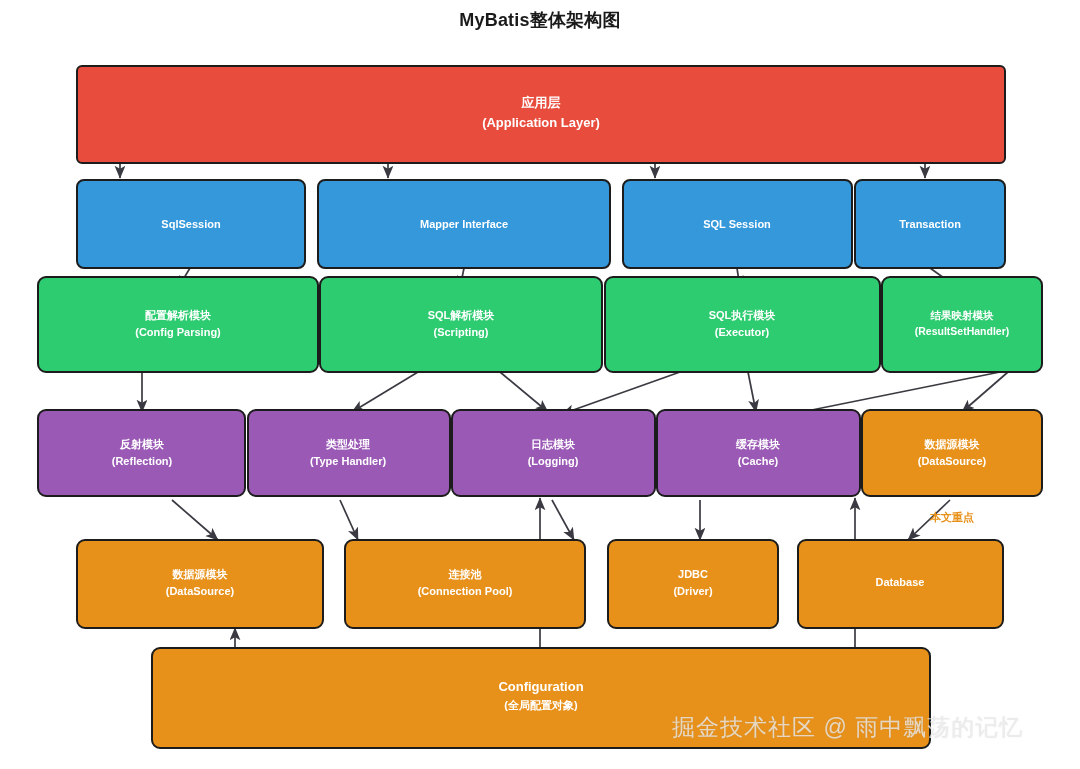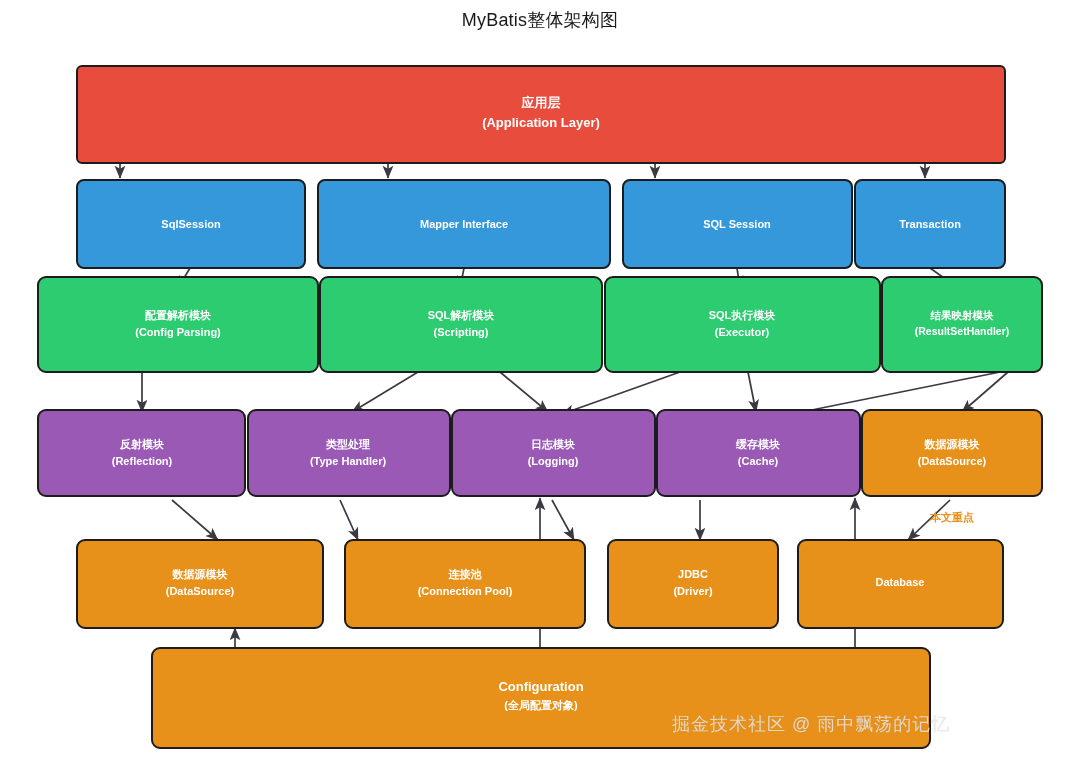--- a/index.html
+++ b/index.html
@@ -14,21 +14,21 @@
     font-family: "Liberation Sans", "DejaVu Sans", sans-serif;
     overflow: hidden;
   }
   #diagram-title {
     position: absolute;
     top: 8px;
     left: 0;
     width: 1080px;
     text-align: center;
     font-size: 18px;
-    font-weight: normal;
+    font-weight: bold;
     color: #1a1a1a;
     letter-spacing: 0.2px;
   }
   svg#arch-canvas {
     position: absolute;
     top: 0;
     left: 0;
     width: 1080px;
     height: 769px;
   }
@@ -54,21 +54,21 @@
   .note-text {
     font-family: "Liberation Sans", "DejaVu Sans", sans-serif;
     font-size: 11px;
     font-weight: bold;
     text-anchor: middle;
   }
   #watermark {
     position: absolute;
     left: 672px;
     top: 712px;
-    font-size: 18px;
+    font-size: 23px;
     color: rgba(245,245,245,0.72);
     font-family: "Liberation Sans", "DejaVu Sans", sans-serif;
     letter-spacing: 1px;
     white-space: nowrap;
     pointer-events: none;
     text-shadow: 0 0 1px rgba(120,120,120,0.35);
   }
 </style>
 </head>
 <body>

